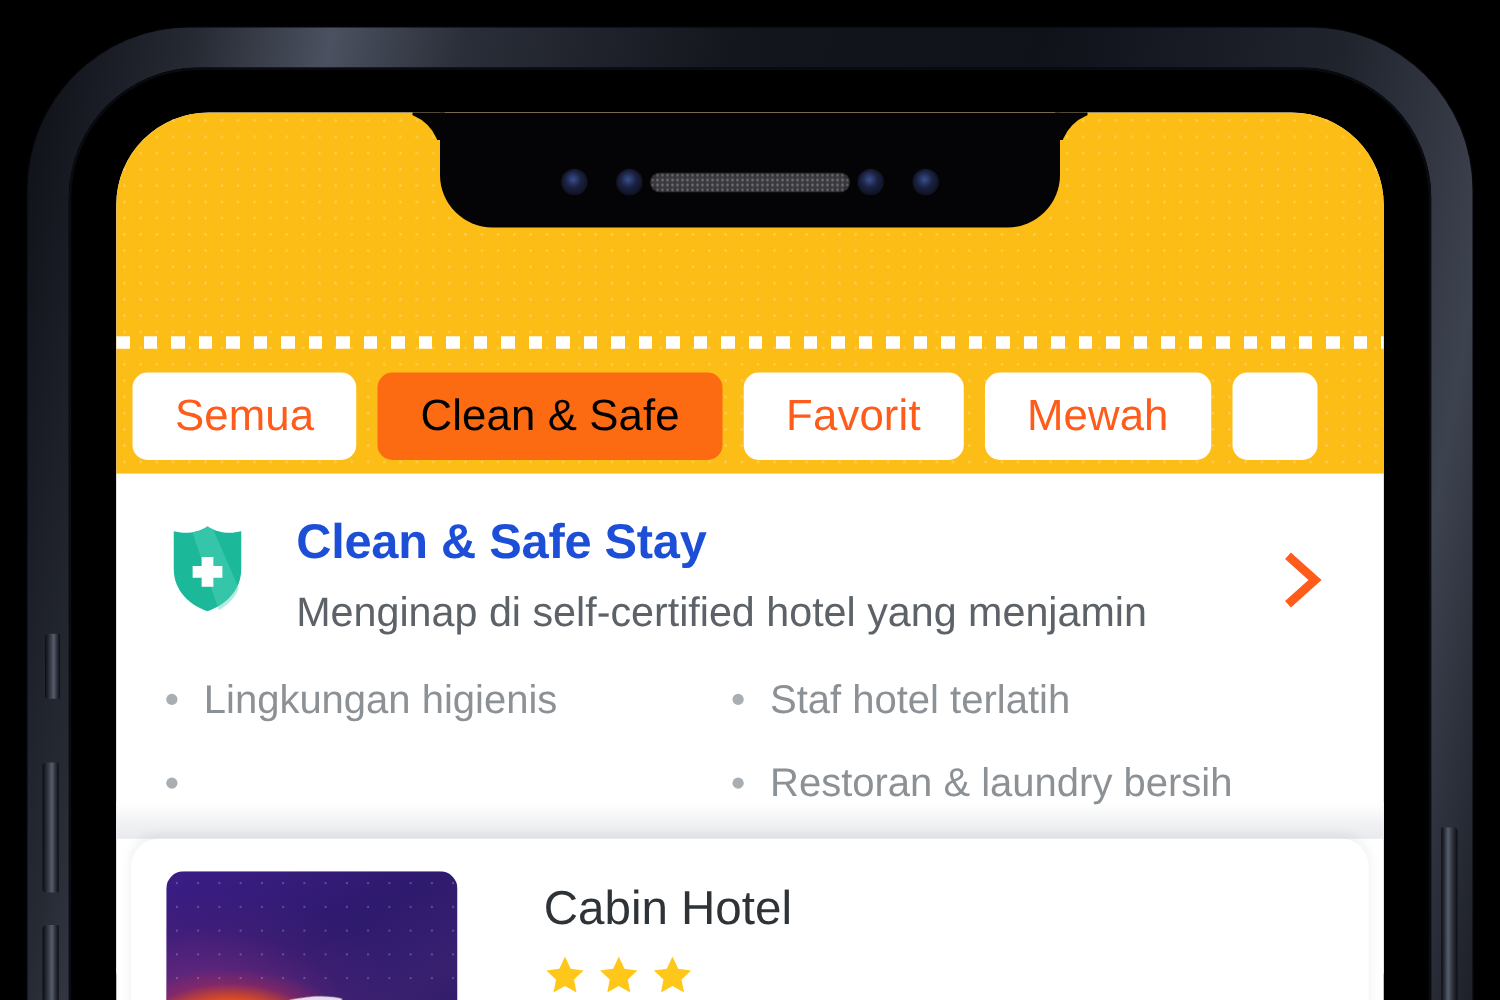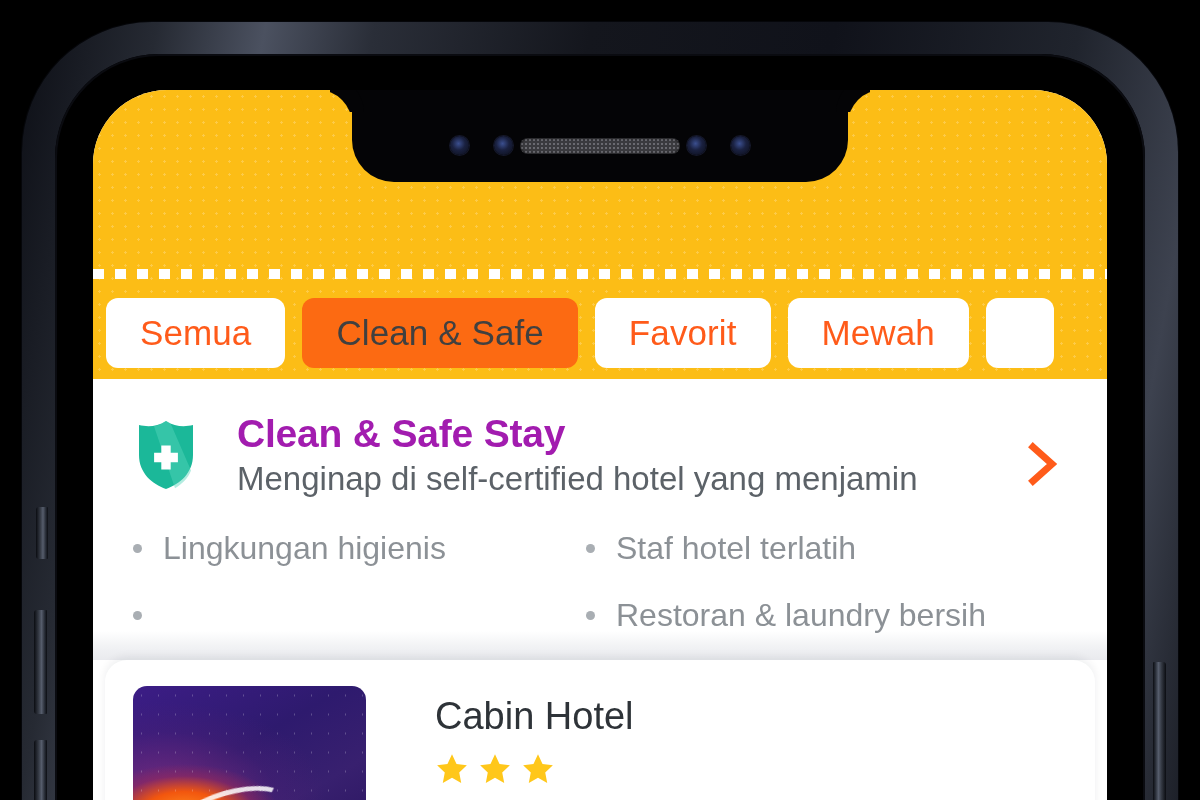--- a/index.html
+++ b/index.html
@@ -83,33 +83,33 @@
     display:flex; gap:17px; padding-left:13px; align-items:center;
   }
   .tab{
     flex:0 0 auto;
     height:70px; padding:0 34px;
     border-radius:12px;
     background:#fff; color:#FF5B1A;
     display:flex; align-items:center; justify-content:center;
     font-size:35px; letter-spacing:.1px; white-space:nowrap;
   }
-  .tab.active{ background:#FC6A12; color:#404040; }
+  .tab.active{ background:#FC6A12; color:#000000; }
 
   
   .content{ background:#fff; height:400px; position:relative; }
 
   .promo{ position:relative; padding:34px 0 0 0; }
   .promo-top{ display:flex; align-items:flex-start; padding:0 44px 0 42px; }
 
   .shield{ flex:0 0 auto; width:62px; height:72px; margin-top:6px; }
 
   .promo-txt{ flex:1 1 auto; padding-left:40px; }
-  .promo-title{ font-size:39px; font-weight:bold; color:#a21caf; line-height:1.08; letter-spacing:-.2px; }
-  .promo-sub{ font-size:33px; color:#5C6268; margin-top:6px; line-height:1.1; white-space:nowrap; }
+  .promo-title{ font-size:39px; font-weight:bold; color:#1d4ed8; line-height:1.08; letter-spacing:-.2px; }
+  .promo-sub{ font-size:33px; color:#5C6268; margin-top:17px; line-height:1.1; white-space:nowrap; }
 
   .chevron{ flex:0 0 auto; width:40px; height:46px; margin-top:28px; }
 
   .bullets{
     display:grid; grid-template-columns:453px 1fr;
     padding:35px 0 0 40px; row-gap:35px;
   }
   .bullet{ display:flex; align-items:center; font-size:32px; color:#8C9196; line-height:1; }
   .bullet .dot{ width:9px; height:9px; border-radius:50%; background:#A9AEB3; margin-right:21px; flex:0 0 auto; }
 

